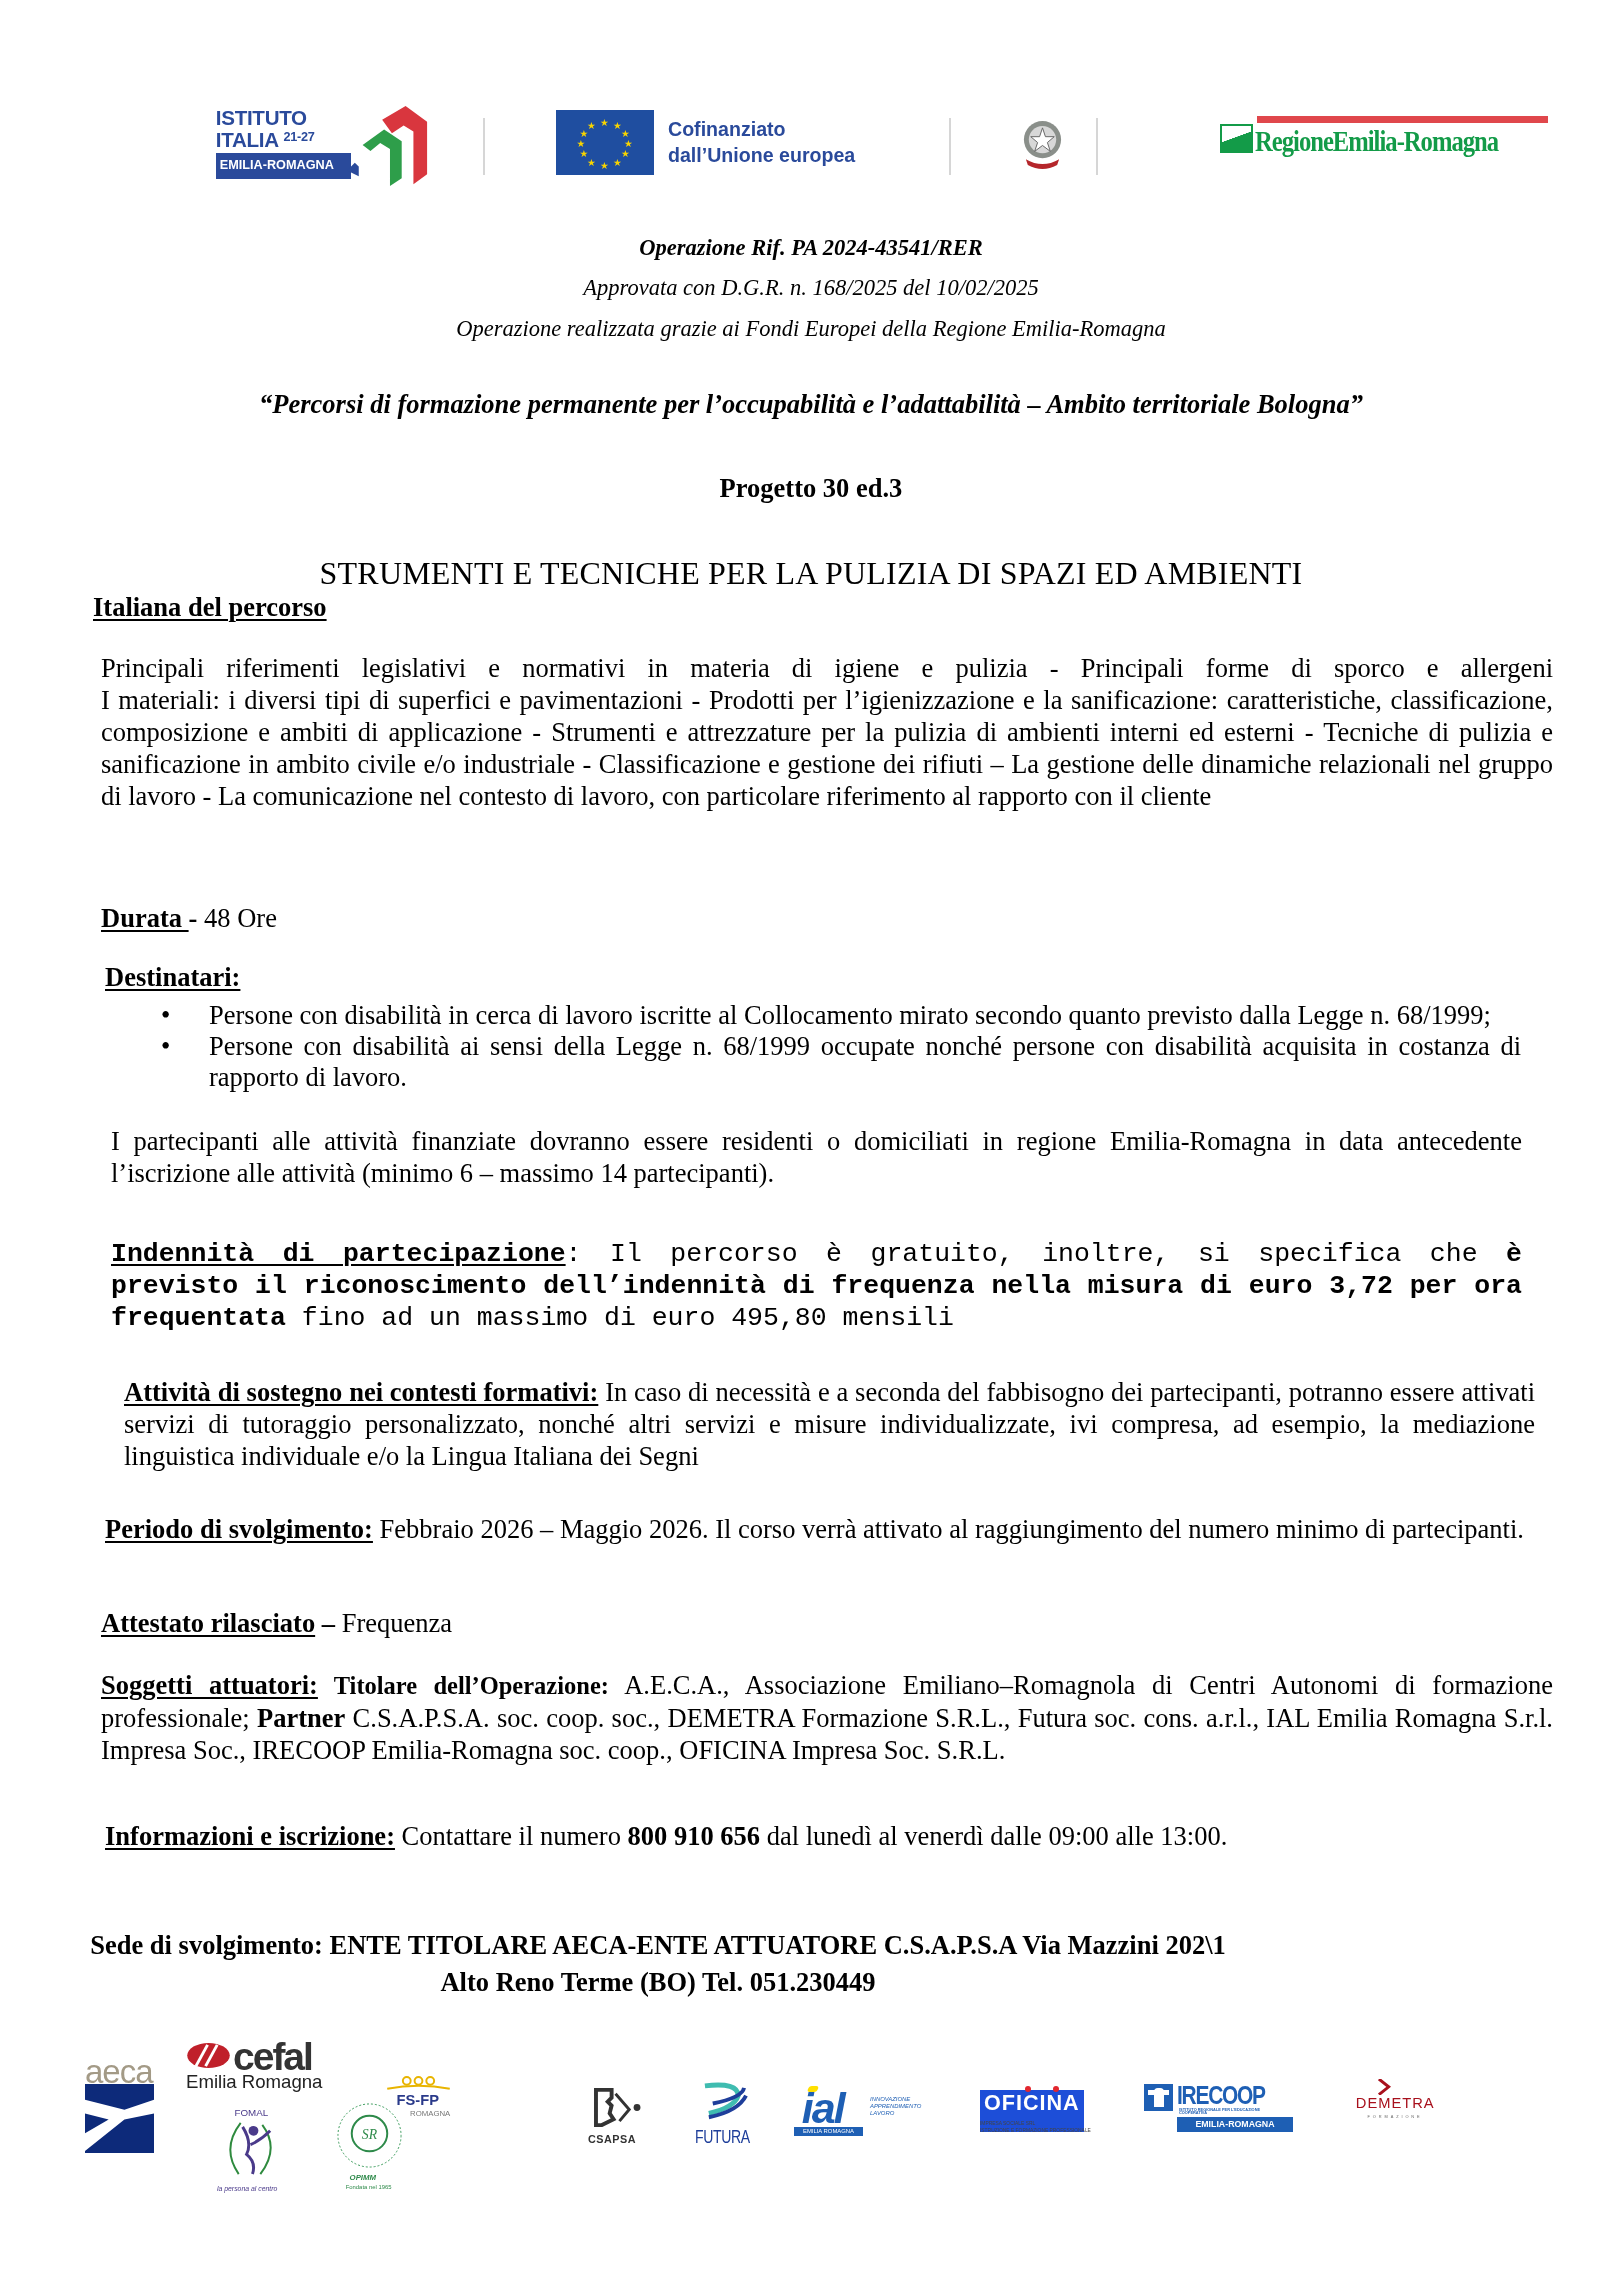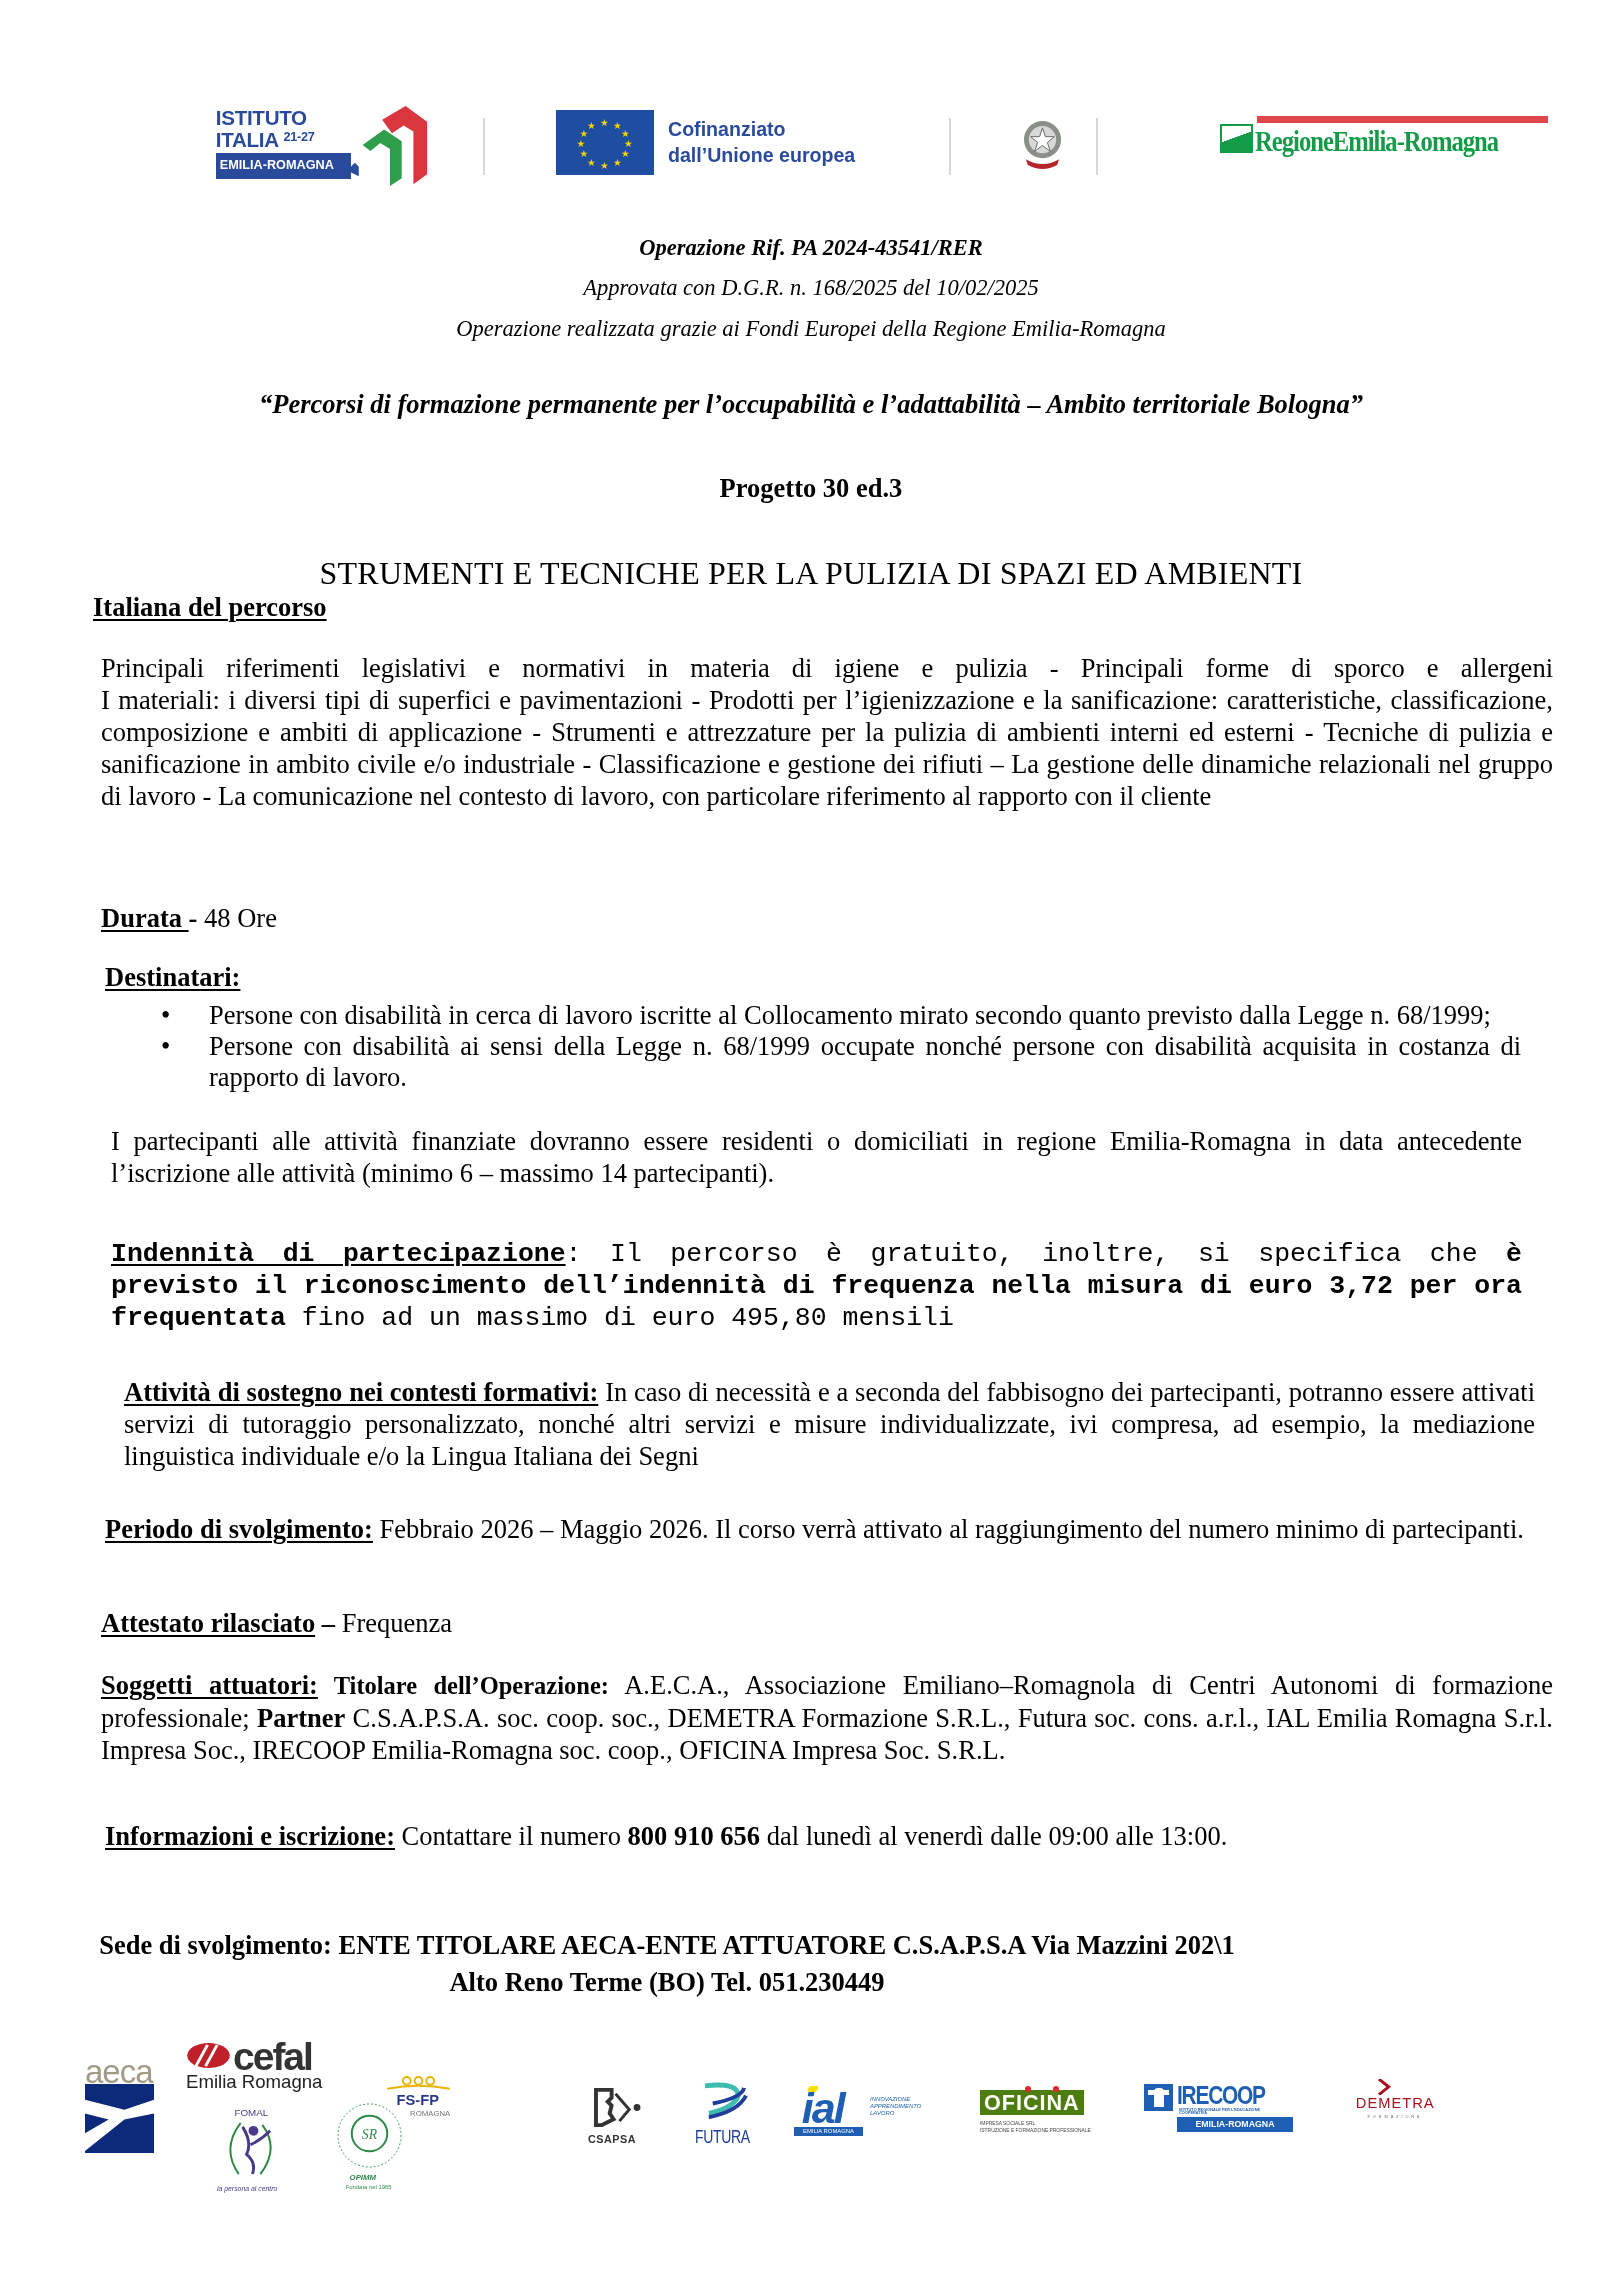--- a/index.html
+++ b/index.html
@@ -42,21 +42,21 @@
 
   
   .block { position: absolute; left: 101px; width: 1451px; font-size: 26.5px; line-height: 32px; text-align: justify; }
   .u { text-decoration: underline; text-underline-offset: 2.9px; text-decoration-thickness: 2px; }
   .b { font-weight: bold; }
   .h-contenuti { position: absolute; left: 93px; top: 592px; font-size: 26.5px; font-weight: bold; }
   .bullets { position: absolute; left: 157px; width: 1364px; font-size: 26.5px; line-height: 31px; margin: 0; padding: 0; list-style: none; text-align: justify; }
   .bullets li { position: relative; padding-left: 52px; }
   .bullets li .dot { position: absolute; left: 3.9px; top: 0; }
 
-  .sede { position: absolute; left: 9px; width: 1316px; text-align: center; font-size: 26.5px; font-weight: bold; line-height: 37px; }
+  .sede { position: absolute; left: 0; width: 1316px; text-align: center; font-size: 26.5px; font-weight: bold; line-height: 37px; }
 
   
   .flogo { position: absolute; }
   .aeca-txt { font-family: "Liberation Sans", sans-serif; color: #a39a86; font-size: 33px; line-height: 33px; letter-spacing: -1px; }
   .cefal-txt { font-family: "Liberation Sans", sans-serif; color: #333; font-size: 39px; font-weight: bold; letter-spacing: -2px; line-height: 39px; }
   .cefal-sub { font-family: "Liberation Sans", sans-serif; color: #222; font-size: 18.6px; line-height: 19.6px; }
   .small-logo-txt { font-family: "Liberation Sans", sans-serif; }
 </style>
 </head>
 <body>
@@ -246,21 +246,21 @@
   <div style="position:absolute;left:13.7px;top:-5.9px;width:9.8px;height:5.9px;background:#ffe000;border-radius:2.9px;transform:skewX(-20deg);"></div>
   <div class="small-logo-txt" style="position:absolute;left:0;top:35px;width:69px;height:8.8px;background:#1e5fb4;color:#fff;font-size:5.9px;line-height:8.8px;text-align:center;">EMILIA ROMAGNA</div>
   <div class="small-logo-txt" style="position:absolute;left:76px;top:3.9px;font-size:5.9px;line-height:6.9px;font-style:italic;color:#1e5fb4;">
     <div>INNOVAZIONE</div>
     <div>APPRENDIMENTO</div>
     <div>LAVORO</div>
   </div>
 </div>
 
 <div class="flogo" style="left:980px; top:2090px; width:137px; height:59px;">
-  <div class="small-logo-txt" style="position:absolute;left:0;top:0;height:25px;background:#4d7c0f;color:#fff;font-size:21.6px;font-weight:bold;line-height:25.5px;padding:0 3.9px;letter-spacing:1px;">OFICINA</div>
+  <div class="small-logo-txt" style="position:absolute;left:0;top:0;height:42px;background:#1d4ed8;color:#fff;font-size:21.6px;font-weight:bold;line-height:25.5px;padding:0 3.9px;letter-spacing:1px;">OFICINA</div>
   <div style="position:absolute;left:45px;top:-3.9px;width:5.9px;height:5.9px;border-radius:50%;background:#e2272e;"></div>
   <div style="position:absolute;left:73px;top:-3.9px;width:5.9px;height:5.9px;border-radius:50%;background:#e2272e;"></div>
   <div class="small-logo-txt" style="position:absolute;left:0;top:31px;font-size:4.9px;line-height:6.9px;color:#444;">
     <div>IMPRESA SOCIALE SRL</div>
     <div>ISTRUZIONE E FORMAZIONE PROFESSIONALE</div>
   </div>
 </div>
 
 <div class="flogo" style="left:1144px; top:2084px; width:157px; height:55px;">
   <div style="position:absolute;left:0;top:0;width:29px;height:27.4px;background:#1e5fb4;">

